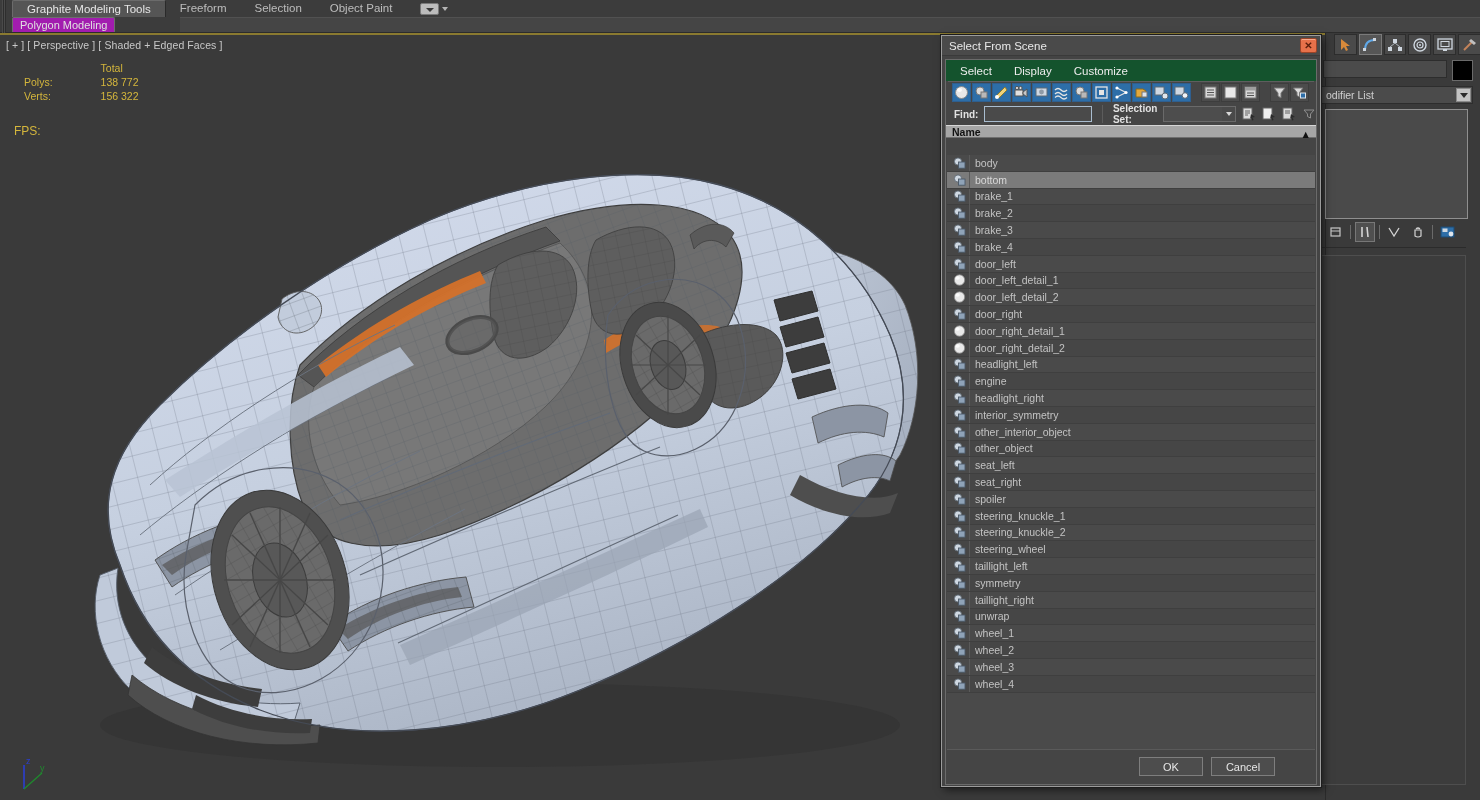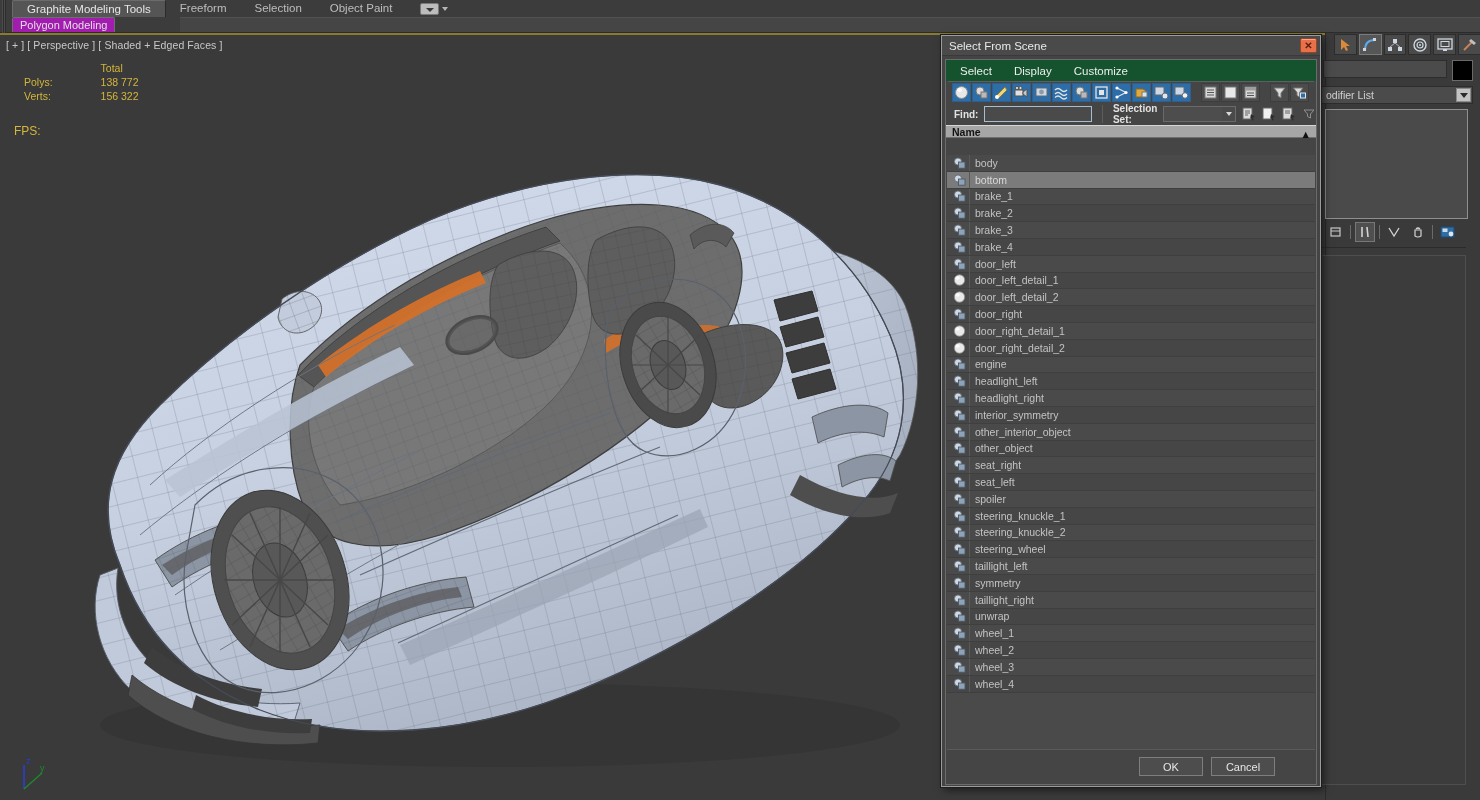--- a/index.html
+++ b/index.html
@@ -828,40 +828,40 @@
             <div class="row-name">door_right_detail_2</div>
           </div>
           <div class="row">
             <div class="row-icon">
               <svg width="13" height="12" viewBox="0 0 13 12">
                 <circle cx="5" cy="4.5" r="3.6" fill="#cfd8e2" stroke="#5f6a75" stroke-width="0.9"></circle>
                 <rect x="5.5" y="5" width="6.5" height="6.2" fill="#8fa3b8" stroke="#4b5866" stroke-width="0.9"></rect>
               </svg>
             </div>
             <div class="row-divider"></div>
+            <div class="row-name">headlight_left</div>
+          </div>
+          <div class="row">
+            <div class="row-icon">
+              <svg width="13" height="12" viewBox="0 0 13 12">
+                <circle cx="5" cy="4.5" r="3.6" fill="#cfd8e2" stroke="#5f6a75" stroke-width="0.9"></circle>
+                <rect x="5.5" y="5" width="6.5" height="6.2" fill="#8fa3b8" stroke="#4b5866" stroke-width="0.9"></rect>
+              </svg>
+            </div>
+            <div class="row-divider"></div>
             <div class="row-name">engine</div>
           </div>
           <div class="row">
             <div class="row-icon">
               <svg width="13" height="12" viewBox="0 0 13 12">
                 <circle cx="5" cy="4.5" r="3.6" fill="#cfd8e2" stroke="#5f6a75" stroke-width="0.9"></circle>
                 <rect x="5.5" y="5" width="6.5" height="6.2" fill="#8fa3b8" stroke="#4b5866" stroke-width="0.9"></rect>
               </svg>
             </div>
             <div class="row-divider"></div>
-            <div class="row-name">headlight_left</div>
-          </div>
-          <div class="row">
-            <div class="row-icon">
-              <svg width="13" height="12" viewBox="0 0 13 12">
-                <circle cx="5" cy="4.5" r="3.6" fill="#cfd8e2" stroke="#5f6a75" stroke-width="0.9"></circle>
-                <rect x="5.5" y="5" width="6.5" height="6.2" fill="#8fa3b8" stroke="#4b5866" stroke-width="0.9"></rect>
-              </svg>
-            </div>
-            <div class="row-divider"></div>
             <div class="row-name">headlight_right</div>
           </div>
           <div class="row">
             <div class="row-icon">
               <svg width="13" height="12" viewBox="0 0 13 12">
                 <circle cx="5" cy="4.5" r="3.6" fill="#cfd8e2" stroke="#5f6a75" stroke-width="0.9"></circle>
                 <rect x="5.5" y="5" width="6.5" height="6.2" fill="#8fa3b8" stroke="#4b5866" stroke-width="0.9"></rect>
               </svg>
             </div>
             <div class="row-divider"></div>
@@ -888,31 +888,31 @@
             <div class="row-name">other_object</div>
           </div>
           <div class="row">
             <div class="row-icon">
               <svg width="13" height="12" viewBox="0 0 13 12">
                 <circle cx="5" cy="4.5" r="3.6" fill="#cfd8e2" stroke="#5f6a75" stroke-width="0.9"></circle>
                 <rect x="5.5" y="5" width="6.5" height="6.2" fill="#8fa3b8" stroke="#4b5866" stroke-width="0.9"></rect>
               </svg>
             </div>
             <div class="row-divider"></div>
+            <div class="row-name">seat_left</div>
+          </div>
+          <div class="row">
+            <div class="row-icon">
+              <svg width="13" height="12" viewBox="0 0 13 12">
+                <circle cx="5" cy="4.5" r="3.6" fill="#cfd8e2" stroke="#5f6a75" stroke-width="0.9"></circle>
+                <rect x="5.5" y="5" width="6.5" height="6.2" fill="#8fa3b8" stroke="#4b5866" stroke-width="0.9"></rect>
+              </svg>
+            </div>
+            <div class="row-divider"></div>
             <div class="row-name">seat_right</div>
-          </div>
-          <div class="row">
-            <div class="row-icon">
-              <svg width="13" height="12" viewBox="0 0 13 12">
-                <circle cx="5" cy="4.5" r="3.6" fill="#cfd8e2" stroke="#5f6a75" stroke-width="0.9"></circle>
-                <rect x="5.5" y="5" width="6.5" height="6.2" fill="#8fa3b8" stroke="#4b5866" stroke-width="0.9"></rect>
-              </svg>
-            </div>
-            <div class="row-divider"></div>
-            <div class="row-name">seat_left</div>
           </div>
           <div class="row">
             <div class="row-icon">
               <svg width="13" height="12" viewBox="0 0 13 12">
                 <circle cx="5" cy="4.5" r="3.6" fill="#cfd8e2" stroke="#5f6a75" stroke-width="0.9"></circle>
                 <rect x="5.5" y="5" width="6.5" height="6.2" fill="#8fa3b8" stroke="#4b5866" stroke-width="0.9"></rect>
               </svg>
             </div>
             <div class="row-divider"></div>
             <div class="row-name">spoiler</div>

